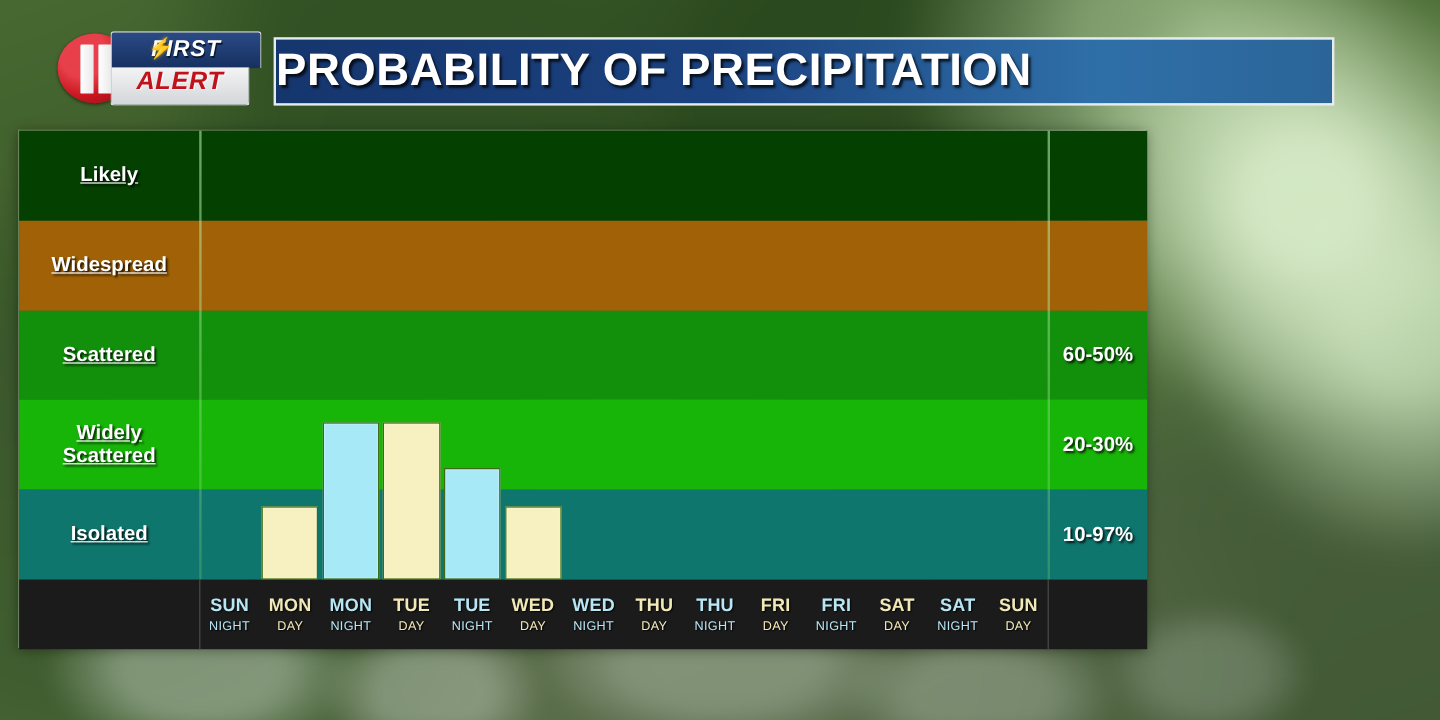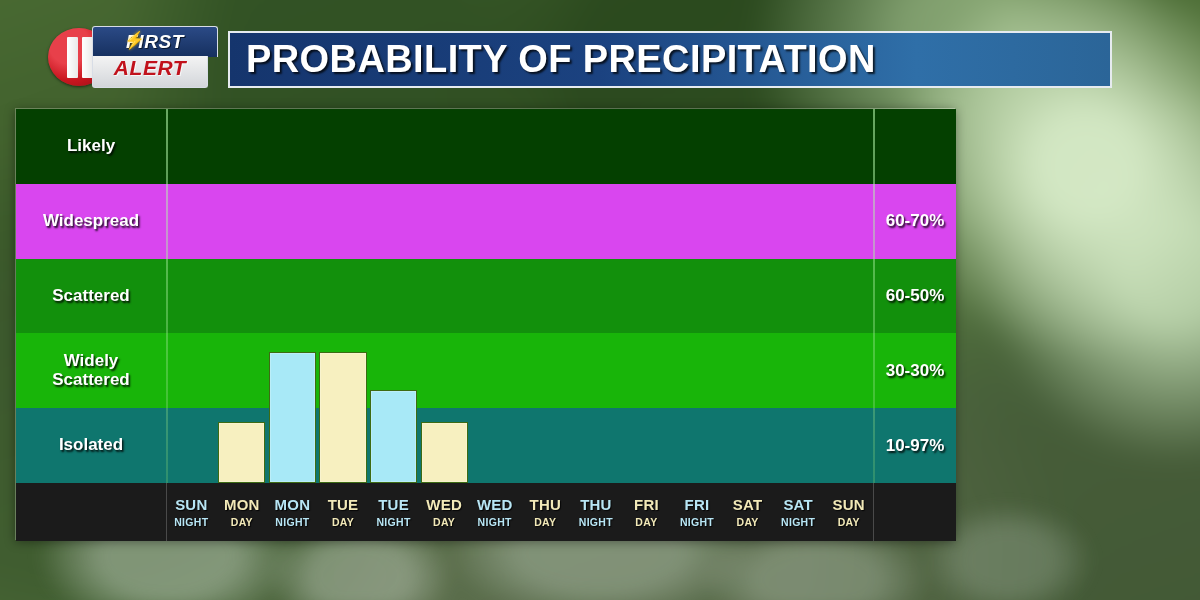--- a/index.html
+++ b/index.html
@@ -91,41 +91,42 @@
   }
 
   #title-bar {
     position:absolute; left:228px; top:31px; width:884px; height:57px;
     background:linear-gradient(90deg,#15356d 0%,#1b4280 42%,#2f6fa8 78%,#2b6598 100%);
     border:2px solid #e6ebf0;
     display:flex; align-items:center;
   }
   #title-text {
     color:#ffffff; font-size:38px; font-weight:bold;
-    letter-spacing:.4px; padding-left:16px;
+    letter-spacing:.4px; 
     text-shadow:2px 2px 2px rgba(0,0,0,.75);
     white-space:nowrap;
   }
 
   
   #panel {
     position:absolute; left:15px; top:108px;
     width:940px; height:432px;
     border:1px solid rgba(255,255,255,.22);
     box-shadow:0 2px 10px rgba(0,0,0,.4);
   }
 
   #bands { position:absolute; left:0; top:0; width:940px; height:374px; }
   .band { position:absolute; left:0; width:940px; }
   .band-label {
     position:absolute; left:0; top:0; width:150px; height:100%;
     display:flex; align-items:center; justify-content:center;
     color:#ffffff; font-size:17px; font-weight:bold;
     text-align:center; line-height:1.08;
     text-shadow:1.5px 1.5px 2px rgba(0,0,0,.85);
+    text-decoration:underline;
   }
   .band-pct {
     position:absolute; right:0; top:0; width:82px; height:100%;
     display:flex; align-items:center; justify-content:center;
     color:#ffffff; font-size:17px; font-weight:bold;
     text-shadow:1.5px 1.5px 2px rgba(0,0,0,.85);
   }
 
   #plot {
     position:absolute; left:150px; top:0;
@@ -162,21 +163,21 @@
   .tick {
     position:absolute; top:0; height:58px;
     display:flex; flex-direction:column; align-items:center;
     justify-content:center; gap:3px;
   }
   .tick .day {
     font-size:15px; font-weight:bold; letter-spacing:.2px;
     text-shadow:1px 1px 1px rgba(0,0,0,.8);
   }
   .tick .part {
-    font-size:10.5px; font-weight:bold; letter-spacing:.3px;
+    font-size:10.5px; font-weight:normal; letter-spacing:.3px;
     text-shadow:1px 1px 1px rgba(0,0,0,.8);
   }
 </style>
 </head>
 <body>
 
 <div id="bg-photo">
   <div id="bg-base"></div>
   <div id="bg-splash"></div>
 </div>
@@ -202,31 +203,30 @@
   <div id="title-bar">
     <div id="title-text">PROBABILITY OF PRECIPITATION</div>
   </div>
 </div>
 
 <div id="panel">
   <div id="bands">
       <div class="band" style="top: 0px; height: 74.8px; background: rgb(4, 64, 0);">
         <div class="band-label">Likely</div>
       </div>
-      <div class="band" style="top: 74.8px; height: 74.8px; background: #d946ef;">
+      <div class="band" style="top: 74.8px; height: 74.8px; background: #a16207;">
         <div class="band-label">Widespread</div>
-        <div class="band-pct">60-70%</div>
       </div>
       <div class="band" style="top: 149.6px; height: 74.8px; background: rgb(18, 144, 12);">
         <div class="band-label">Scattered</div>
         <div class="band-pct">60-50%</div>
       </div>
       <div class="band" style="top: 224.4px; height: 74.8px; background: rgb(24, 181, 9);">
         <div class="band-label">Widely<br>Scattered</div>
-        <div class="band-pct">30-30%</div>
+        <div class="band-pct">20-30%</div>
       </div>
       <div class="band" style="top: 299.2px; height: 74.8px; background: #0f766e;">
         <div class="band-label">Isolated</div>
         <div class="band-pct">10-97%</div>
       </div>
     </div>
   <div id="plot">
       <div class="bar" style="left: 52.3414px; width: 47.0314px; height: 60.775px; background: rgb(247, 240, 192);"></div>
       <div class="bar" style="left: 102.913px; width: 47.0314px; height: 130.9px; background: rgb(168, 233, 247);"></div>
       <div class="bar" style="left: 153.484px; width: 47.0314px; height: 130.9px; background: rgb(247, 240, 192);"></div>

